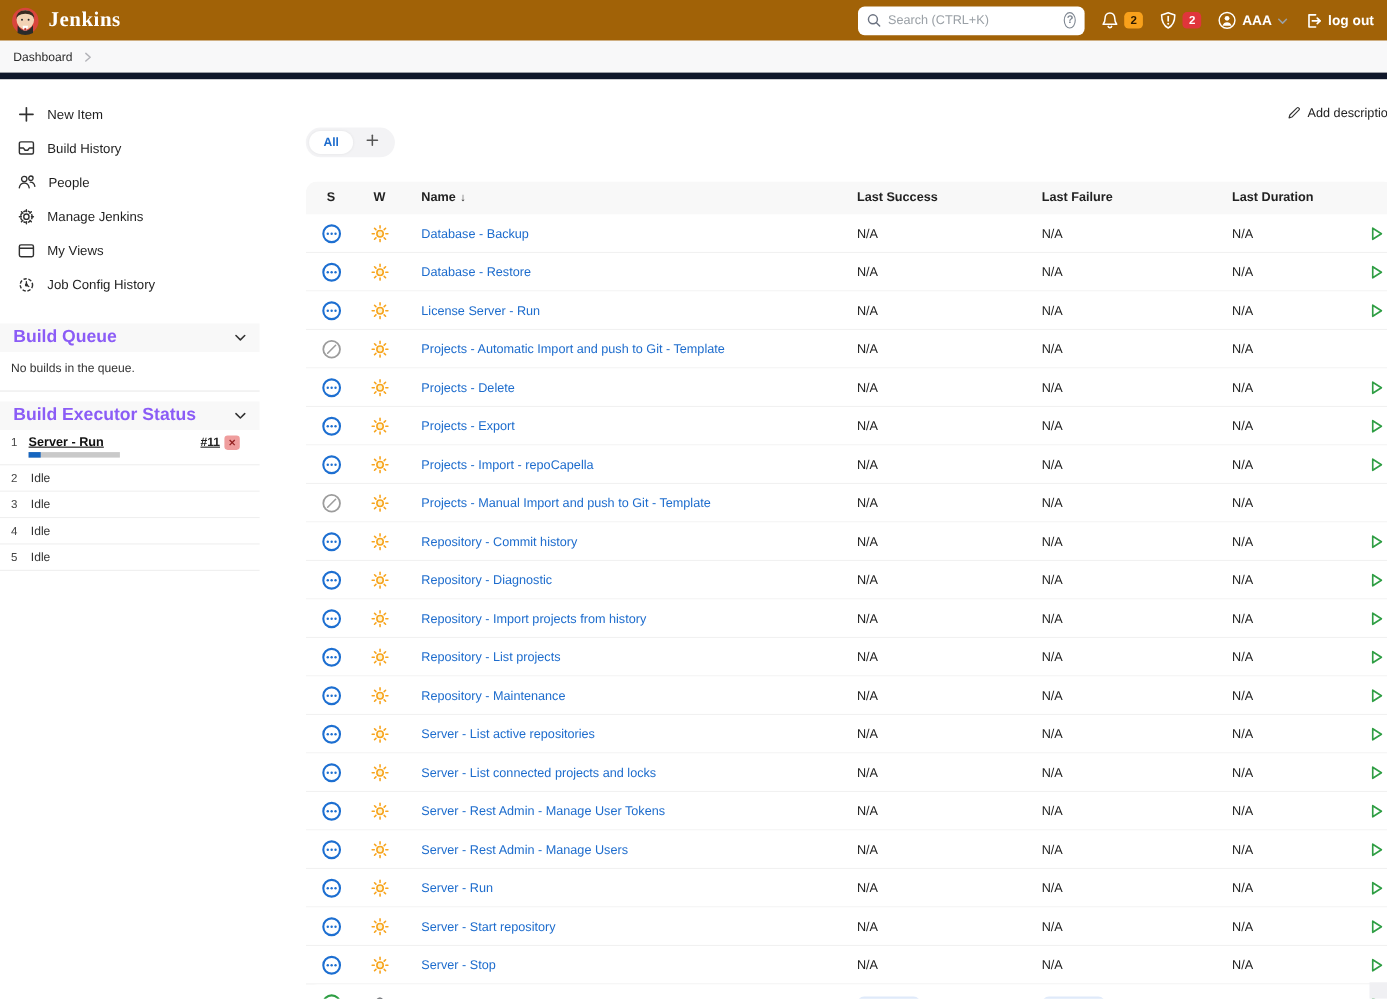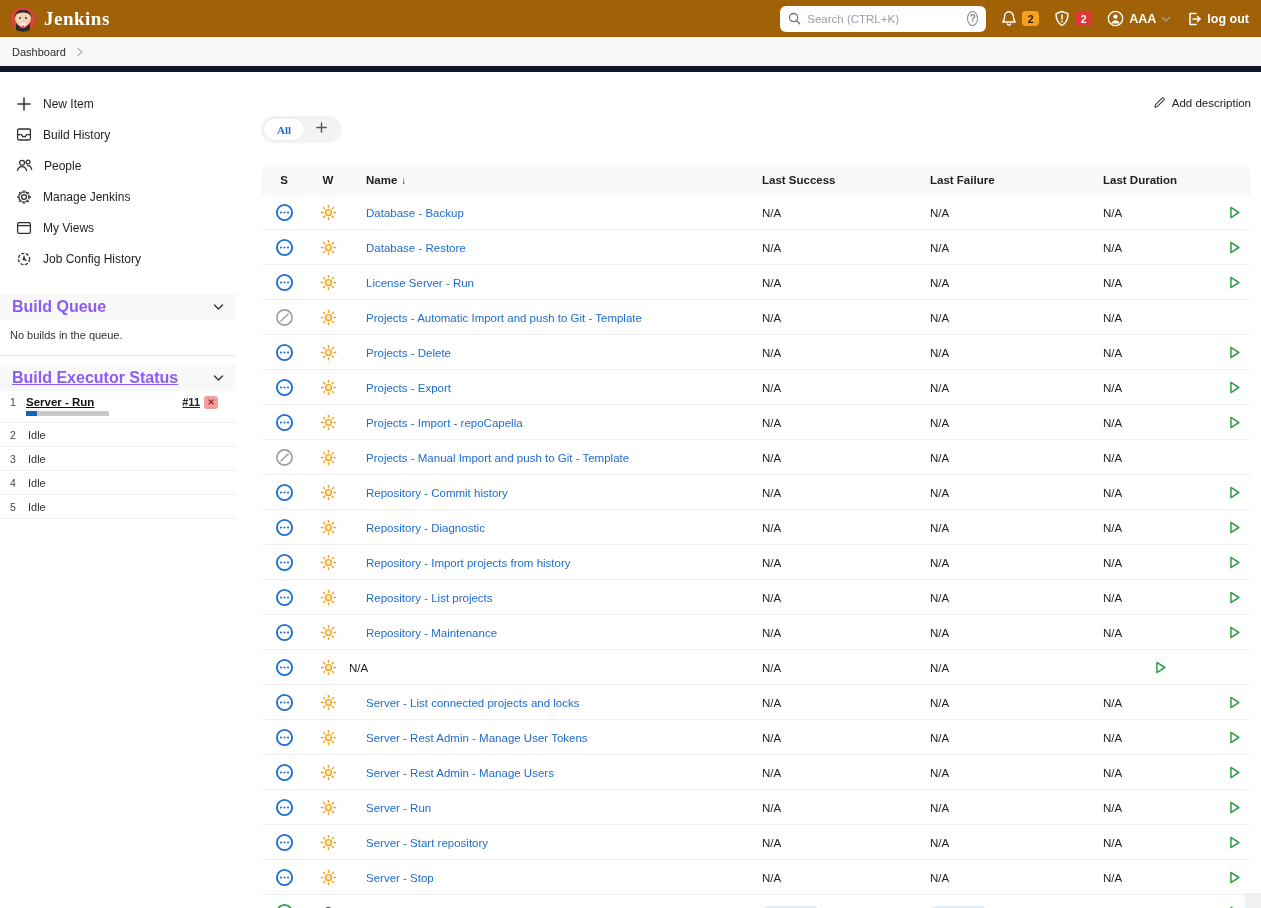--- a/index.html
+++ b/index.html
@@ -27,31 +27,31 @@
   .badge.red { background:#e0353b; color:#fff; }
   .tb-user-name { color:#fff; font-weight:700; font-size:12.5px; }
   .tb-logout-label { color:#fff; font-weight:700; font-size:12.5px; }
 
   
   .breadcrumb-bar { height:35px; background:#f8f8f9; border-bottom:6px solid #0f172a;
     display:flex; align-items:center; padding:0 12px; gap:10px; }
   .crumb { font-size:11px; color:#2b2b2b; cursor:pointer; }
 
   
-  .layout { display:flex; height:836px; position:relative; }
+  .layout { display:flex; height:836px; position:relative;gap:17px; }
   .sidebar { width:236px; flex:0 0 236px; padding-top:16px; }
   .side-item { display:flex; align-items:center; gap:11px; height:31px;
     padding:0 16px; cursor:pointer; }
   .side-label { font-size:12px; color:#1f1f1f; }
   .icon { display:inline-flex; align-items:center; justify-content:center; }
 
   .panel-header { height:26px; background:#f8f8f8; display:flex; align-items:center;
     justify-content:space-between; padding:0 12px; margin-top:20px; }
   .panel-title { font-size:16px; font-weight:700; color:#8b5cf6; }
-  .panel-title.linked { text-decoration:underline; cursor:pointer; }
+  .panel-title.linked { cursor:pointer; }
   .panel-empty { font-size:11px; color:#333; padding:9px 10px 12px; }
   .sidebar-divider { height:1px; background:#e9e9e9; margin:2px 0 0; }
 
   .exec-item { padding:5px 10px 6px 10px; border-bottom:1px solid #efefef; }
   .exec-row { display:flex; align-items:center; gap:6px; }
   .exec-num { font-size:10.5px; color:#444; width:10px; }
   .exec-label-link { font-size:11.5px; color:#111; text-decoration:underline;
     font-weight:600; cursor:pointer; }
   .exec-label-idle { font-size:11px; color:#333; }
   .exec-build { font-size:11px; font-weight:700; color:#222; text-decoration:underline;
@@ -67,21 +67,21 @@
 
   
   .main { flex:1; padding:24px 10px 0 25px; }
   .main-topline { display:flex; justify-content:flex-end; padding-right:0px; }
   .add-desc { display:flex; align-items:center; gap:6px; background:none; border:none;
     font-size:11.5px; color:#222; cursor:pointer; font-family:"Liberation Sans",sans-serif; }
   .tabbar { margin-top:7px; }
   .tabs-pill { display:inline-flex; align-items:center; background:#f3f3f5;
     border-radius:16px; height:27px; padding:3px; }
   .tab { height:21px; border:none; border-radius:12px; font-size:11px; cursor:pointer;
-    font-family:Liberation Serif, serif; }
+    font-family:Liberation Sans, sans-serif; }
   .tab.active { background:#fff; color:#1d6ccd; padding:0 13px; font-weight:600;
     box-shadow:0 0 3px rgba(0,0,0,.07); }
   .tab.plus { background:transparent; color:#555; font-size:15px; padding:0 11px; }
 
   .jobs-table { width:990px; margin-top:22px; border-radius:10px 10px 0 0; overflow:hidden; }
   .t-head { display:grid; grid-template-columns:46px 42px 413px 168px 173px 114px 34px;
     height:30px; align-items:center; background:#f8f8f8; border-radius:10px 10px 0 0; }
   .t-head > div { font-size:11.5px; font-weight:600; color:#222; }
   .th-c { text-align:center; }
   .th-name { padding-left:17px; cursor:pointer; }
@@ -885,20 +885,21 @@
                     <line x1="1.6" y1="10" x2="3.8" y2="10"></line>
                     <line x1="16.2" y1="10" x2="18.4" y2="10"></line>
                     <line x1="4.1" y1="4.1" x2="5.6" y2="5.6"></line>
                     <line x1="14.4" y1="14.4" x2="15.9" y2="15.9"></line>
                     <line x1="15.9" y1="4.1" x2="14.4" y2="5.6"></line>
                     <line x1="5.6" y1="14.4" x2="4.1" y2="15.9"></line>
                   </g>
                 </svg>
               </span>
             </div>
+            <div><a class="job-link">Server - List active repositories</a></div>
             <div><span class="na">N/A</span></div>
             <div><span class="na">N/A</span></div>
             <div><span class="na">N/A</span></div>
             <div class="cell-c">
               <button class="run-btn">
                 <span class="icon">
                   <svg width="15" height="15" viewBox="0 0 16 16">
                     <path d="M4.2 2.6 L12.6 8 L4.2 13.4 Z" fill="none" stroke="#2f9e44" stroke-width="1.6" stroke-linejoin="round"></path>
                   </svg>
                 </span>

